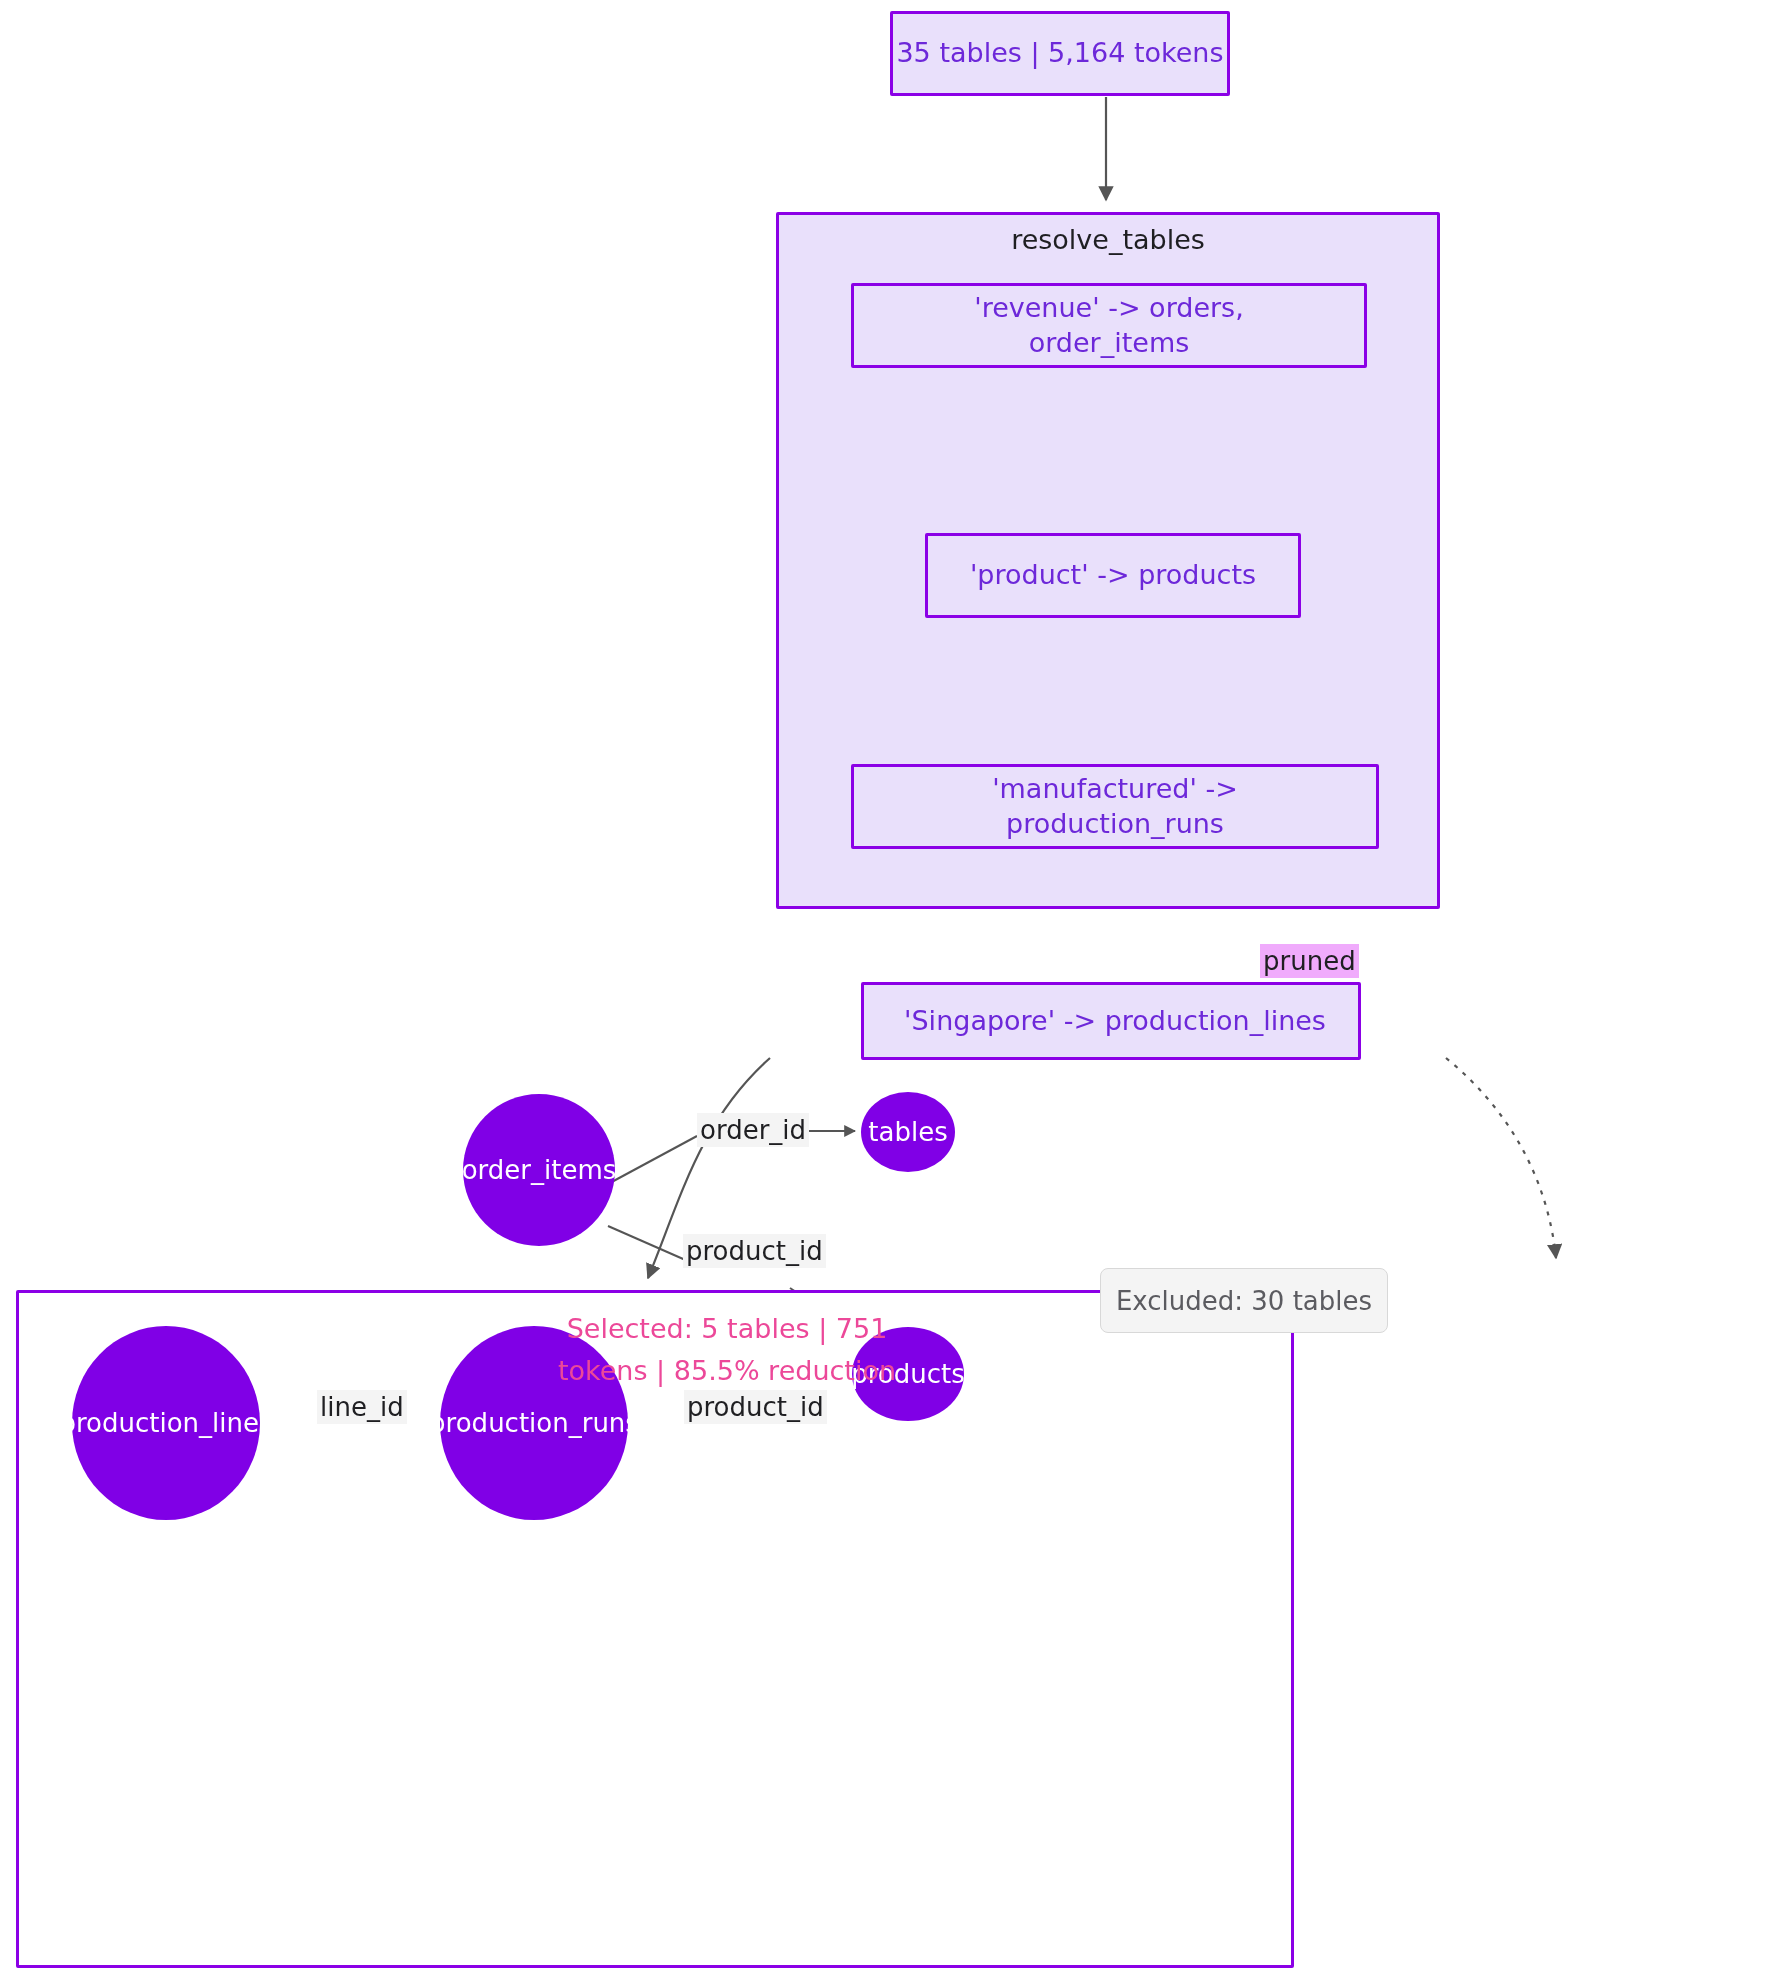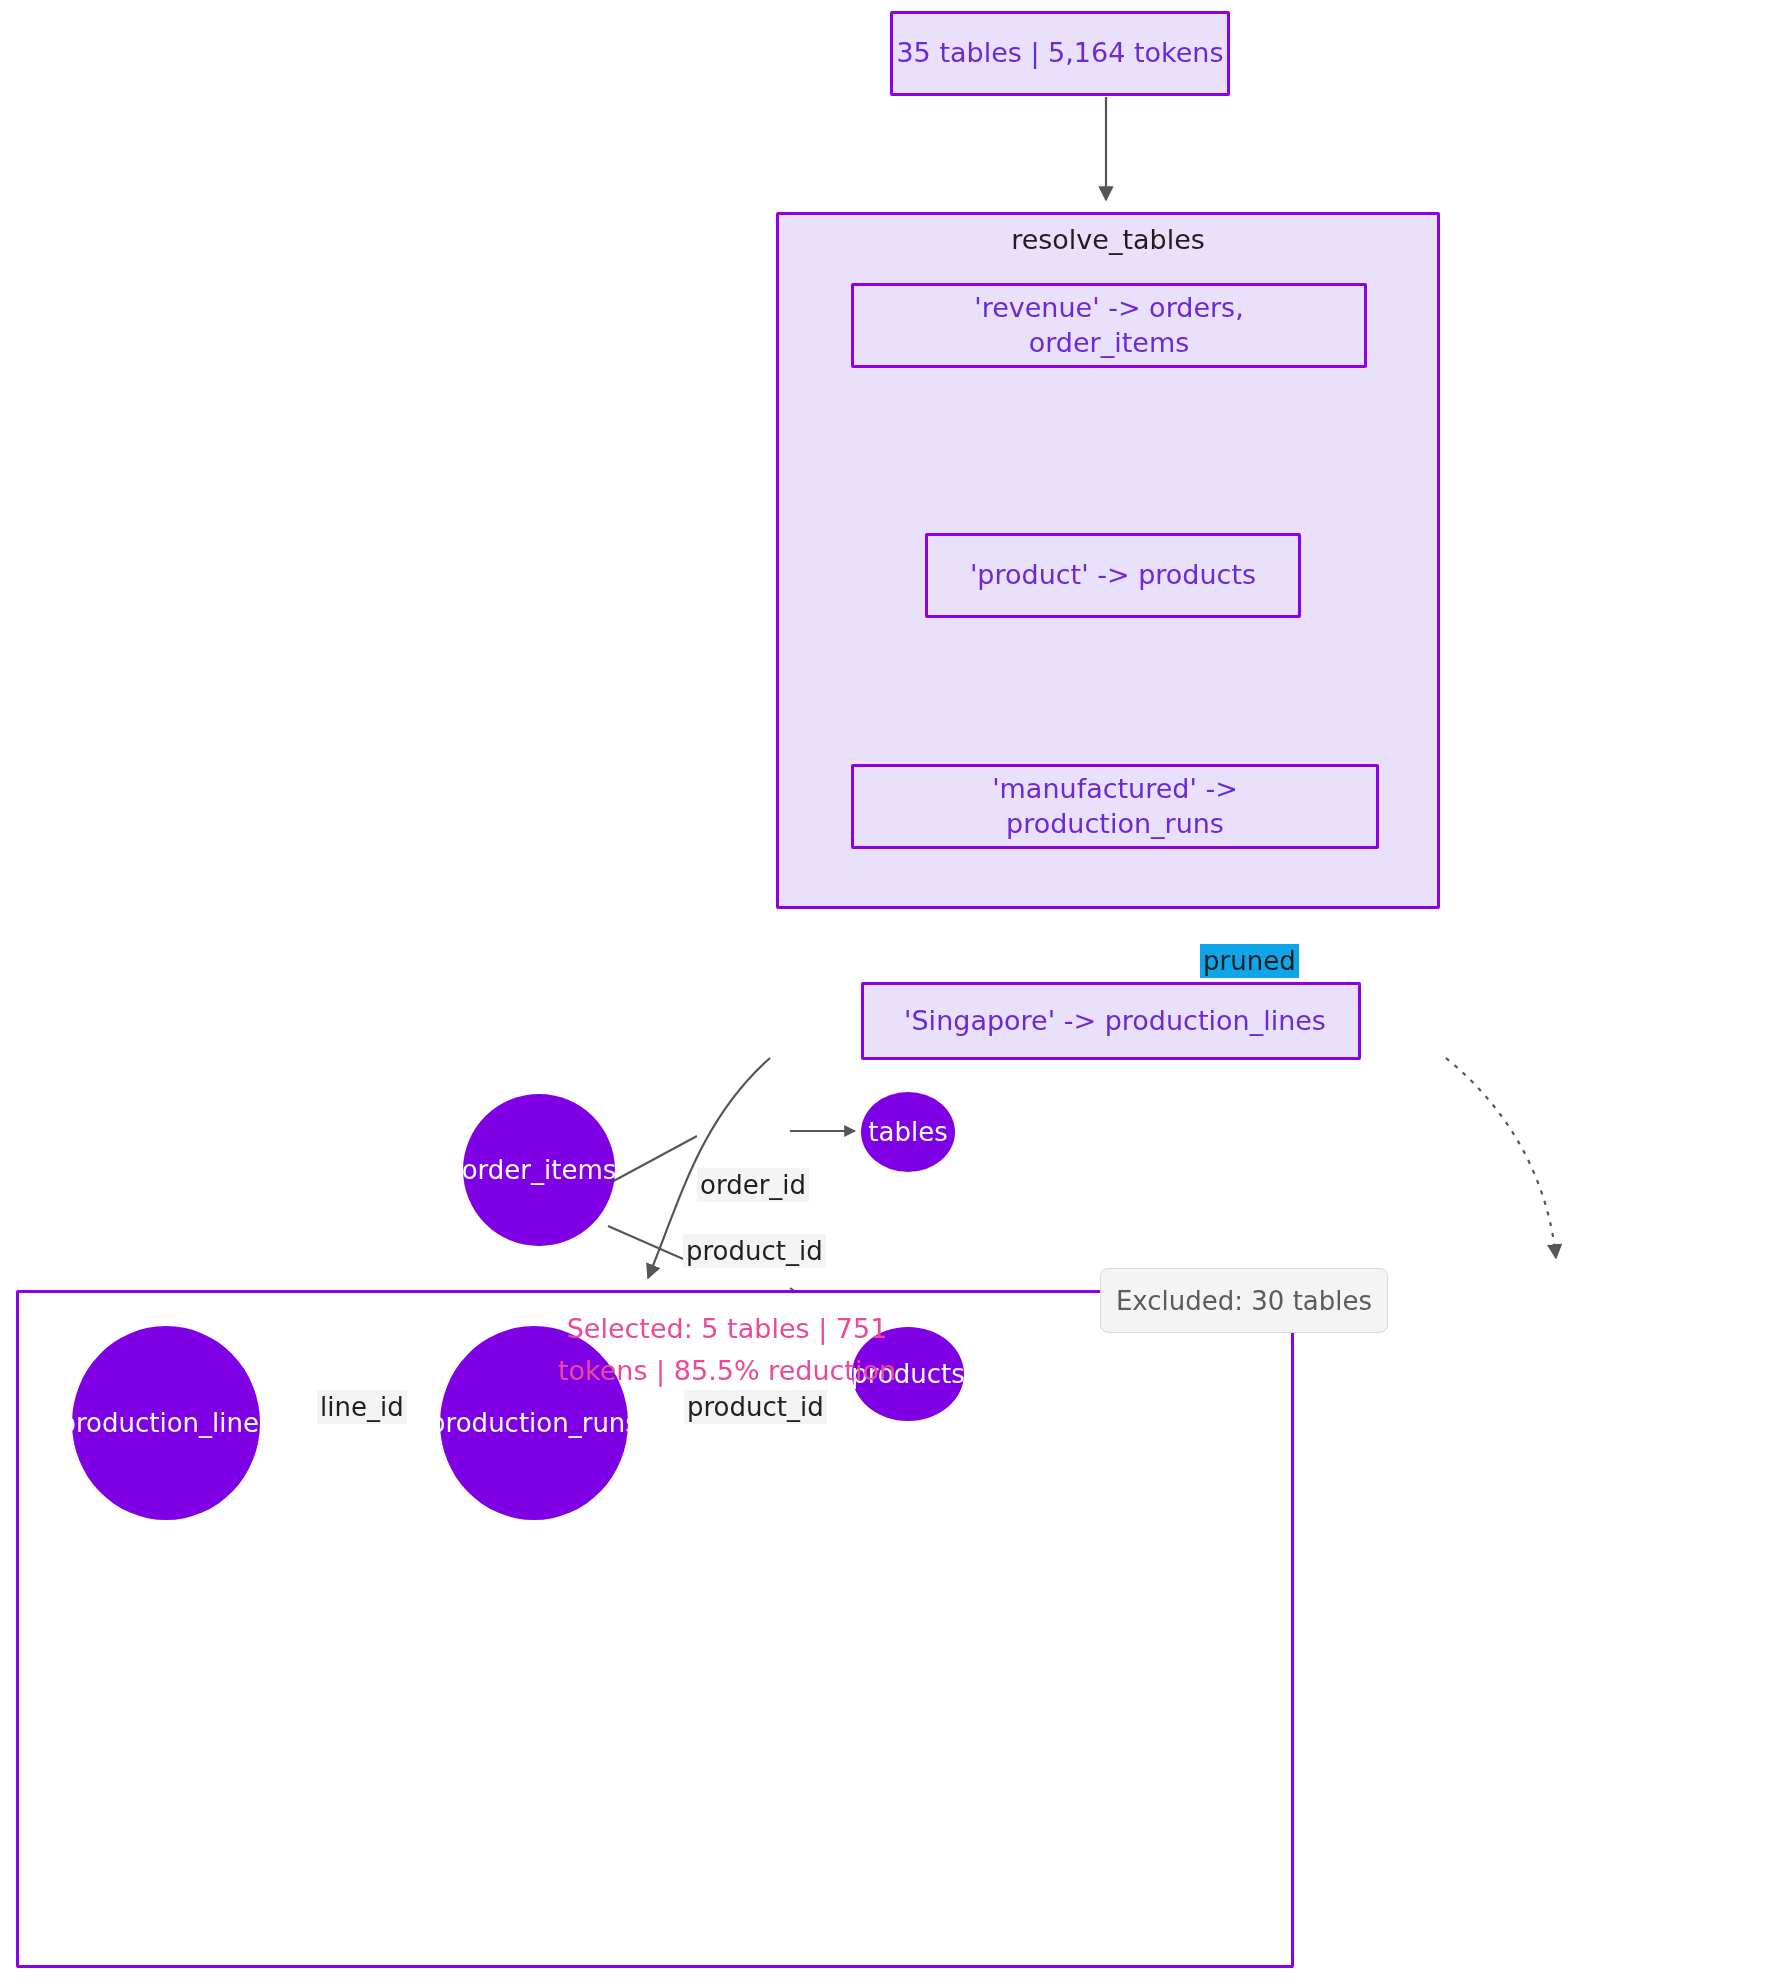--- a/index.html
+++ b/index.html
@@ -122,25 +122,25 @@
   
   .edge-label {
     position: absolute;
     background: #f4f4f4;
     color: #1f1f22;
     font-size: 26px;
     padding: 2px 3px;
     white-space: nowrap;
     z-index: 4;
   }
-  #lbl-order-id   { left: 697px; top: 1168px; }
+  #lbl-order-id   { left: 697px; top: 1113px; }
   #lbl-product-id-1 { left: 683px; top: 1234px; }
   #lbl-line-id    { left: 317px; top: 1390px; }
   #lbl-product-id-2 { left: 684px; top: 1390px; }
-  #lbl-pruned     { left: 1200px; top: 944px; background: #0ea5e9; }
+  #lbl-pruned     { left: 1260px; top: 944px; background: #f0abfc; }
 
   
   #node-excluded {
     position: absolute;
     left: 1100px; top: 1268px;
     width: 288px; height: 65px;
     box-sizing: border-box;
     background: #f4f4f4;
     border: 1px solid #d8d8d8;
     border-radius: 8px;

